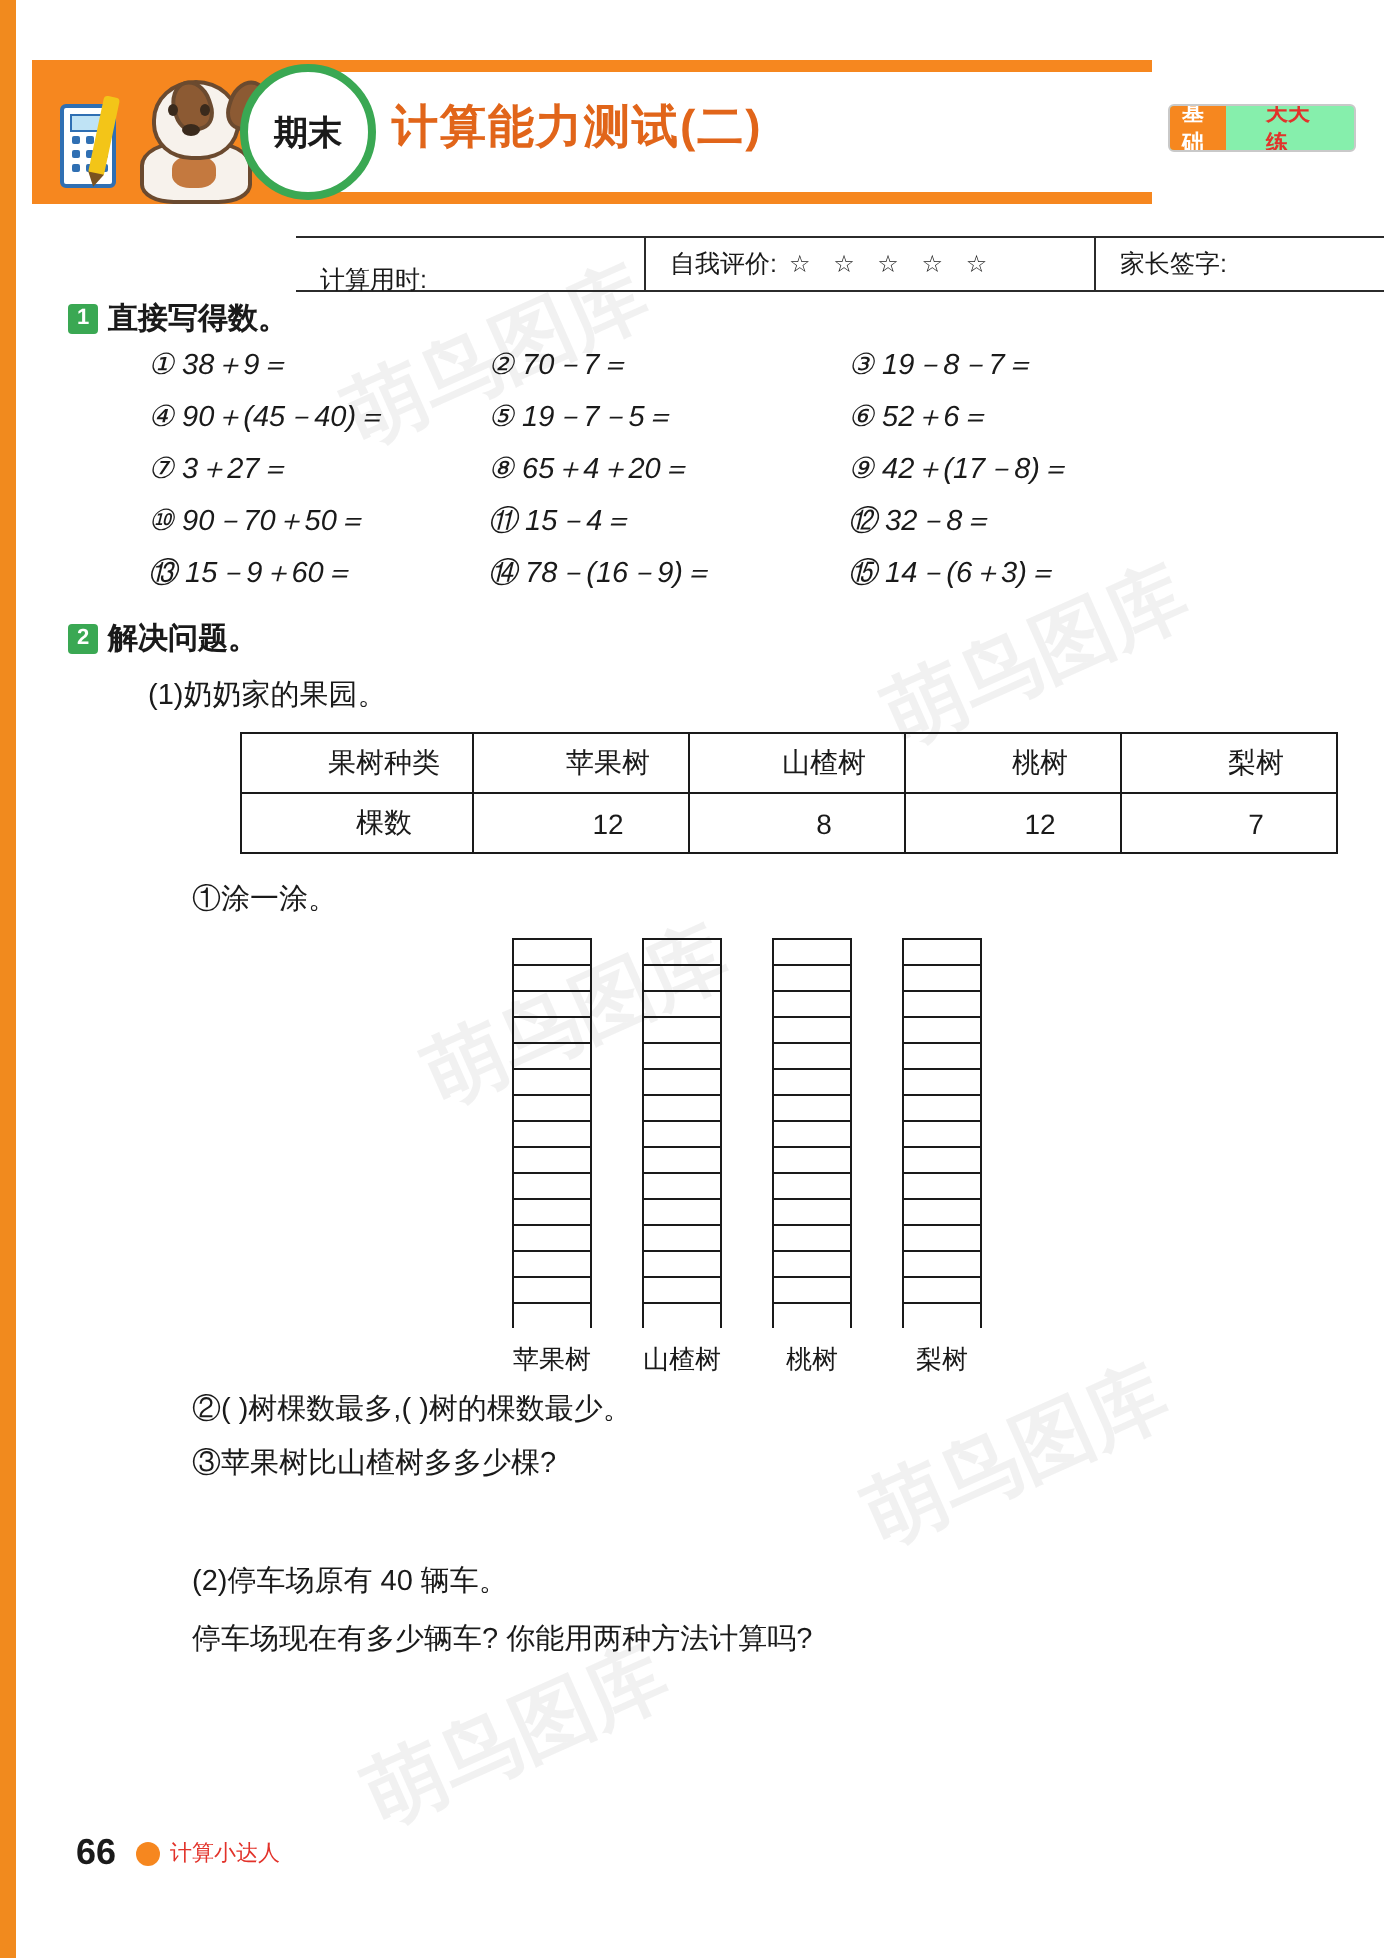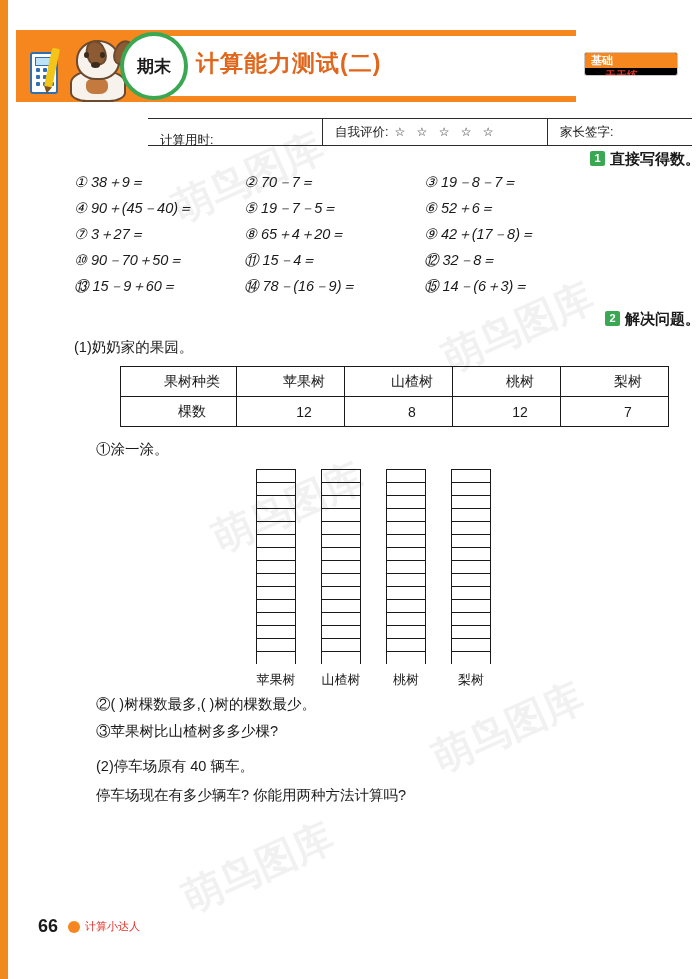--- a/index.html
+++ b/index.html
@@ -83,22 +83,21 @@
     border-radius:50%; background:#ffffff; border:4px solid #3aa853;
     box-sizing:border-box;
   }
   .label-circle span {
     position:absolute; inset:0; display:flex; align-items:center; justify-content:center;
     font-size:17px; font-weight:bold; color:#1a1a1a;
   }
   .badge {
     position:absolute; right:22px; top:22px; width:92px; height:22px;
     border:1.5px solid #c9c9c9; border-radius:3px; display:flex; overflow:hidden;
-    background:#000000;
-    flex-direction:column;
+    background:#86efac;
   }
   .badge .b1 {
     background:#f6871f; color:#fff; font-size:11px; font-weight:bold;
     padding:0 6px; display:flex; align-items:center;
   }
   .badge .b2 {
     color:#e2322a; font-size:11px; font-weight:bold;
     padding:0 20px; display:flex; align-items:center;
   }
   
@@ -113,21 +112,21 @@
   .inforow .cell.c3 { flex:1; border-left:1px solid #2b2b2b; }
   .stars { letter-spacing:4px; margin-left:6px; font-size:12px; }
   
   .content { position:absolute; left:8px; top:150px; right:0; bottom:0; }
   .qnum {
     display:inline-flex; align-items:center; justify-content:center;
     width:15px; height:15px; background:#3aa853; color:#fff;
     font-size:11px; font-weight:bold; border-radius:2px;
     vertical-align:2px; margin-right:5px;
   }
-  .qhead { font-size:15px; font-weight:bold; margin:0 0 4px 38px;text-align:right; }
+  .qhead { font-size:15px; font-weight:bold; margin:0 16px 4px 38px; }
   .qhead .qnum { margin-left:-20px; }
   .ex-grid {
     margin:0 0 0 58px; width:600px;
     display:grid; grid-template-columns:170px 180px 200px;
     row-gap:7px; font-size:14.5px;font-style:italic;
   }
   .ex-grid .item { white-space:nowrap; }
   .sub { margin-left:58px; font-size:14.5px; margin-top:9px; }
   table.fruit {
     margin:9px 0 0 104px; border-collapse:collapse; font-size:14px;
@@ -385,21 +384,21 @@
           <div class="cell"></div>
           <div class="cell"></div>
           <div class="cell"></div>
         <div class="colname">梨树</div>
       </div>
     </div>
 
     <div class="q2line" style="margin-top:26px;">②(      )树棵数最多,(      )树的棵数最少。</div>
     <div class="q2line">③苹果树比山楂树多多少棵?</div>
 
-    <div class="q2line" style="margin-top:16px;">(2)停车场原有 40 辆车。</div>
+    <div class="q2line" style="margin-top:40px;">(2)停车场原有 40 辆车。</div>
 
 
     <div class="q2end">停车场现在有多少辆车? 你能用两种方法计算吗?</div>
   </div>
 
   <div class="footer">
     <div class="pageno">66</div>
     <div class="foot-dot"></div>
     <div class="foot-text">计算小达人</div>
   </div>

